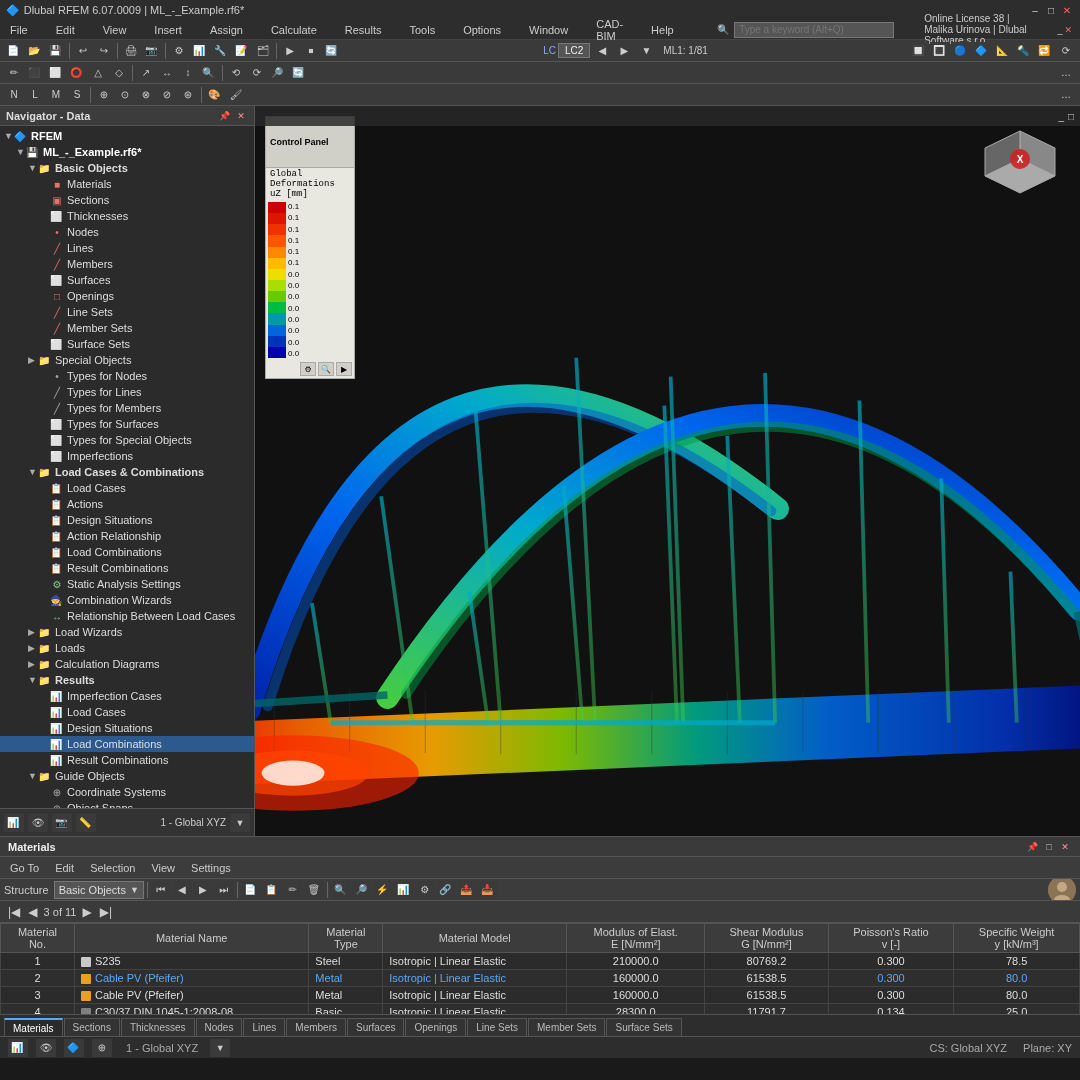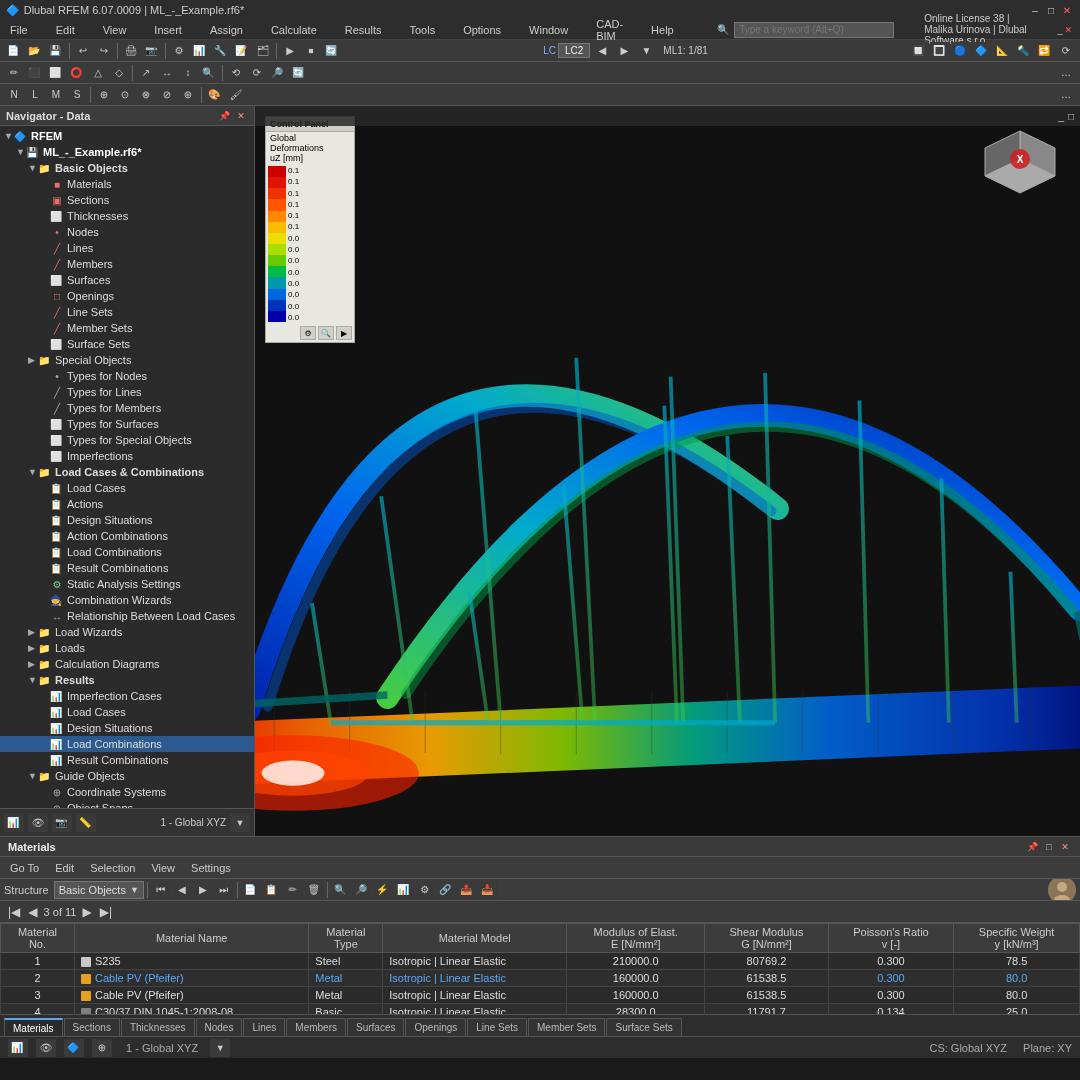--- a/index.html
+++ b/index.html
@@ -70,22 +70,22 @@
     
     #viewport {
       flex: 1; background: #1a1a1a; position: relative; overflow: hidden;
     }
 
     
     #control-panel {
       position: absolute; top: 10px; left: 10px; background: #e8e8e0; border: 1px solid #aaa;
       width: 90px; font-size: 9px; color: #000;
     }
-    #cp-title { background: #d0d0c8; padding: 2px 4px; font-weight: bold; font-size: 9px; border-bottom: 1px solid #aaa; }
-    #cp-subtitle { padding: 1px 4px; font-size: 9px; }
+    #cp-title { background: #d0d0c8; padding: 20px 4px; font-weight: bold; font-size: 9px; border-bottom: 1px solid #aaa; }
+    #cp-subtitle { padding: 1px 4px; font-size: 9px; font-family: Liberation Mono, monospace; }
     #cp-colorbar { display: flex; height: 160px; padding: 2px; }
     #cp-colors { display: flex; flex-direction: column; width: 18px; }
     .cp-color-block { flex: 1; }
     #cp-labels { display: flex; flex-direction: column; justify-content: space-between; padding-left: 2px; font-size: 8px; }
     #cp-bottom { display: flex; gap: 2px; padding: 2px; justify-content: flex-end; }
     .cp-btn { background: #d0d0c8; border: 1px solid #aaa; width: 16px; height: 14px; font-size: 8px; cursor: pointer; display: flex; align-items: center; justify-content: center; }
 
     
     #bridge-svg { position: absolute; top: 0; left: 0; width: 100%; height: 100%; }
 
@@ -447,21 +447,21 @@
         <span class="label">Actions</span>
       </div>
       <div class="tree-item indent-3">
         <span class="arrow"></span>
         <span class="icon" style="color:#88cc88;">📋</span>
         <span class="label">Design Situations</span>
       </div>
       <div class="tree-item indent-3">
         <span class="arrow"></span>
         <span class="icon" style="color:#88cc88;">📋</span>
-        <span class="label">Action Combinations</span>
+        <span class="label">Action Relationship</span>
       </div>
       <div class="tree-item indent-3">
         <span class="arrow"></span>
         <span class="icon" style="color:#88cc88;">📋</span>
         <span class="label">Load Combinations</span>
       </div>
       <div class="tree-item indent-3">
         <span class="arrow"></span>
         <span class="icon" style="color:#88cc88;">📋</span>
         <span class="label">Result Combinations</span>

